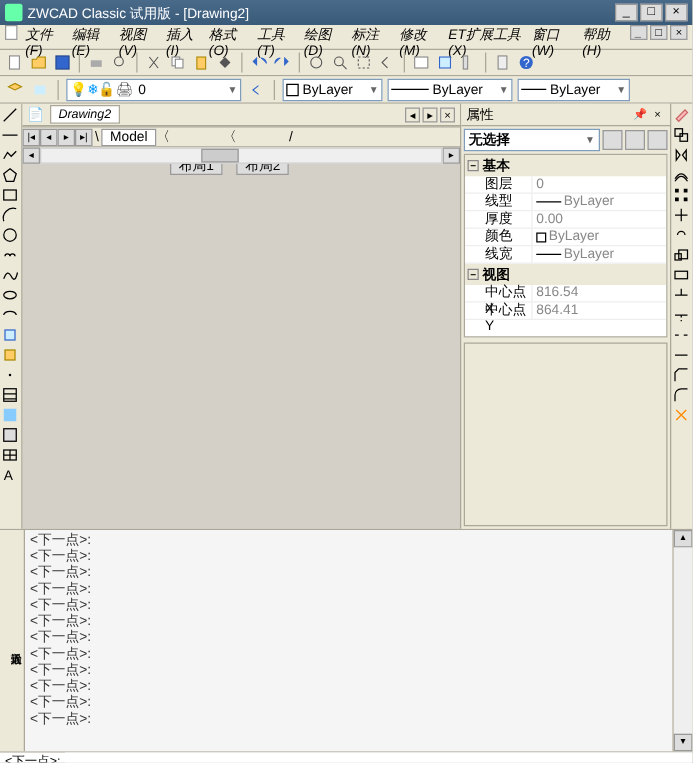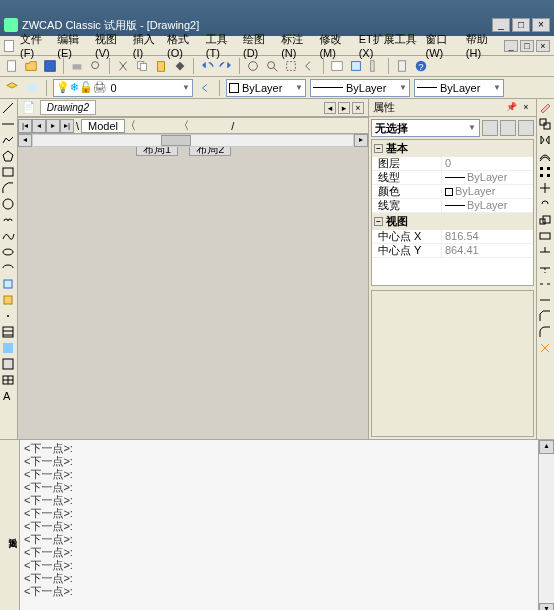--- a/index.html
+++ b/index.html
@@ -1,21 +1,21 @@
 <!DOCTYPE html>
 <html><head>
 <meta charset="utf-8">
 <style>
 * { box-sizing: border-box; margin: 0; padding: 0; font-family: "Microsoft YaHei", "SimSun", Arial, sans-serif; font-size: 11px; }
 body { background: #d4d0c8; width: 554px; height: 610px; overflow: hidden; position: relative; }
-.titlebar { height: 20px; background: linear-gradient(#4a6a8a,#3a5a7a); color: #fff; display: flex; padding: 18px 4px; }
+.titlebar { height: 20px; background: linear-gradient(#4a6a8a,#3a5a7a); color: #fff; display: flex; align-items: center; padding: 4px 4px; }
 .titlebar .icon { width: 14px; height: 14px; background: #6fa; margin-right: 4px; border-radius: 2px; }
 .titlebar .title { flex: 1; font-size: 11px; }
 .titlebar .wbtn { width: 18px; height: 14px; background: #ddd; margin-left: 2px; text-align: center; line-height: 12px; color: #000; font-size: 10px; cursor: pointer; border: 1px solid #999; }
-.menubar { height: 20px; background: #ece9d8; display: flex; align-items: center; padding: 0 4px; border-bottom: 1px solid #aca899; }
+.menubar { height: 20px; background: #ece9d8; display: flex; align-items: flex-start; padding: 0 4px; border-bottom: 1px solid #aca899; font-style: italic; }
 .menubar .sq { width: 12px; height: 12px; background: #fff; border: 1px solid #999; margin-right: 6px; }
 .menubar span { margin-right: 8px; cursor: pointer; }
 .menubar .rbtns { margin-left: auto; display: flex; gap: 2px; }
 .menubar .rbtns div { width: 14px; height: 12px; background: #ddd; border: 1px solid #999; font-size: 9px; text-align: center; line-height: 10px; cursor: pointer; }
 .toolbar { height: 21px; background: #ece9d8; display: flex; align-items: center; padding: 0 4px; gap: 3px; border-bottom: 1px solid #aca899; }
 .tb-icon { width: 16px; height: 16px; display: inline-block; border: 1px solid transparent; cursor: pointer; }
 .tb-sep { width: 1px; height: 16px; background: #aca899; margin: 0 2px; }
 .layerbar { height: 22px; background: #ece9d8; display: flex; align-items: center; padding: 0 4px; gap: 4px; border-bottom: 1px solid #aca899; }
 .layerbar .combo { height: 18px; border: 1px solid #7f9db9; background: #fff; display: flex; align-items: center; padding: 0 2px; font-size: 10px; }
 .layerbar .combo .dd { margin-left: auto; font-size: 8px; color: #666; }
@@ -62,21 +62,21 @@
 .props .hdr .x { margin-left: auto; display: flex; gap: 2px; }
 .props .hdr .x div { width: 12px; height: 12px; text-align: center; font-size: 9px; cursor: pointer; }
 .props .sel { height: 22px; display: flex; align-items: center; padding: 2px; gap: 2px; }
 .props .sel .combo { flex: 1; height: 18px; border: 1px solid #7f9db9; background: #fff; padding: 0 3px; line-height: 16px; display: flex; }
 .props .sel .combo .dd { margin-left: auto; font-size: 8px; color: #666; }
 .props .sel .ibtn { width: 16px; height: 16px; border: 1px solid #999; background: #ddd; cursor: pointer; }
 .props .grid { flex: 1; background: #fff; border: 1px solid #aca899; margin: 0 2px 2px 2px; font-size: 10px; overflow: hidden; }
 .props .cat { background: #ece9d8; padding: 1px 2px; font-weight: bold; display: flex; align-items: center; }
 .props .cat .exp { width: 9px; height: 9px; border: 1px solid #888; margin-right: 3px; text-align: center; line-height: 7px; font-size: 8px; cursor: pointer; }
 .props .row { display: flex; height: 14px; line-height: 13px; }
-.props .row .k { width: 70px; padding-left: 6px; border-right: 1px solid #eee; border-bottom: 1px solid #eee; }
+.props .row .k { width: 54px; padding-left: 16px; border-right: 1px solid #eee; border-bottom: 1px solid #eee; }
 .props .row .v { flex: 1; padding-left: 3px; color: #888; border-bottom: 1px solid #eee; display: flex; align-items: center; gap: 2px; }
 .props .row .v .line { height: 1px; background: #000; }
 .props .blank { flex: 1; background: #ece9d8; margin: 2px; border: 1px solid #aca899; }
 .cmdpanel { height: 178px; display: flex; background: #f5f5f5; border-top: 1px solid #aca899; }
 .cmdleft { width: 20px; background: #ece9d8; border-right: 1px solid #aca899; font-size: 9px; writing-mode: vertical-rl; text-align: center; padding-top: 4px; }
 .cmdtext { flex: 1; background: #f5f5f5; padding: 2px 4px; overflow: hidden; font-size: 10px; color: #333; line-height: 13px; }
 .cmdscroll { width: 16px; background: #ece9d8; border-left: 1px solid #aca899; display: flex; flex-direction: column; }
 .cmdscroll .btn { height: 14px; background: #ddd; border: 1px solid #999; text-align: center; font-size: 8px; cursor: pointer; }
 .cmdscroll .track { flex: 1; background: #efefef; }
 .cmdinput { height: 16px; display: flex; background: #fff; border-top: 1px solid #aca899; }
@@ -351,20 +351,24 @@
           <div class="v">0</div>
         </div>
       <div class="row">
           <div class="k">线型</div>
           <div class="v">
             <span class="line" style="width:20px"></span>
             <span>ByLayer</span>
           </div>
         </div>
       <div class="row">
+          <div class="k">厚度</div>
+          <div class="v">0.00</div>
+        </div>
+      <div class="row">
           <div class="k">颜色</div>
           <div class="v">
             <span style="width:8px;height:8px;background:#fff;border:1px solid #000;display:inline-block"></span>
             <span>ByLayer</span>
           </div>
         </div>
       <div class="row">
           <div class="k">线宽</div>
           <div class="v">
             <span class="line" style="width:20px"></span>

